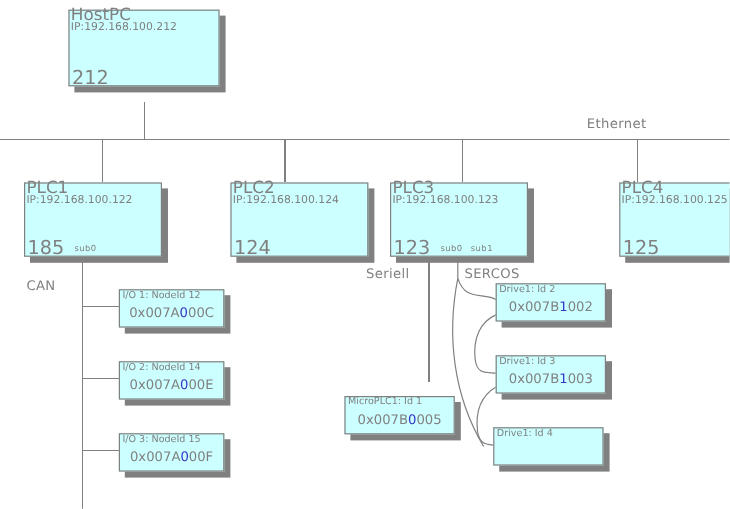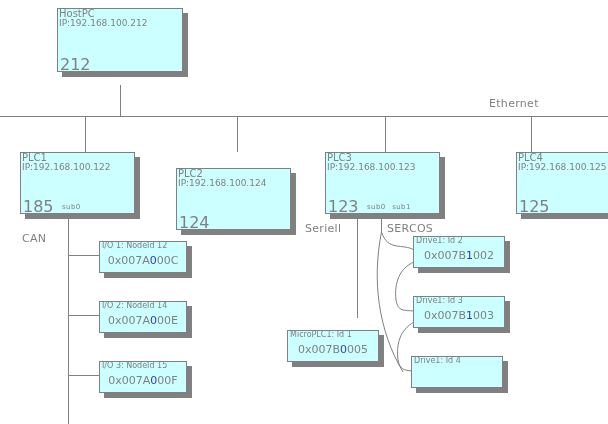--- a/index.html
+++ b/index.html
@@ -20,21 +20,21 @@
     background:#808080;
   }
   .node .body{
     position:absolute;left:0;top:0;width:100%;height:100%;
     background:#ccffff;
     border:1px solid #808080;
     box-sizing:border-box;
   }
   .node .ttl{
     position:absolute;left:2px;top:0px;
-    font-size:10px;line-height:11px;color:#808080;
+    font-size:14px;line-height:11px;color:#808080;
     white-space:nowrap;
   }
   .node .ip{
     position:absolute;left:2px;top:10px;
     font-size:9px;line-height:11px;color:#808080;
     white-space:nowrap;
   }
   .node .idnum{
     position:absolute;left:3px;bottom:1px;
     font-size:16px;line-height:13px;color:#808080;
@@ -116,21 +116,21 @@
     <div class="shadow"></div>
     <div class="body"></div>
     <div class="ttl">PLC1</div>
     <div class="ip">IP:192.168.100.122</div>
     <div class="idnum">185</div>
     <div class="subs">
       <span>sub0</span>
     </div>
   </div>
 
-  <div class="node" style="left:176px;top:152px;width:115px;height:62px;margin-top:16px;">
+  <div class="node" style="left:192px;top:152px;width:115px;height:62px;">
     <div class="shadow"></div>
     <div class="body"></div>
     <div class="ttl">PLC2</div>
     <div class="ip">IP:192.168.100.124</div>
     <div class="idnum">124</div>
   </div>
 
   <div class="node" style="left:325px;top:152px;width:115px;height:62px;">
     <div class="shadow"></div>
     <div class="body"></div>

